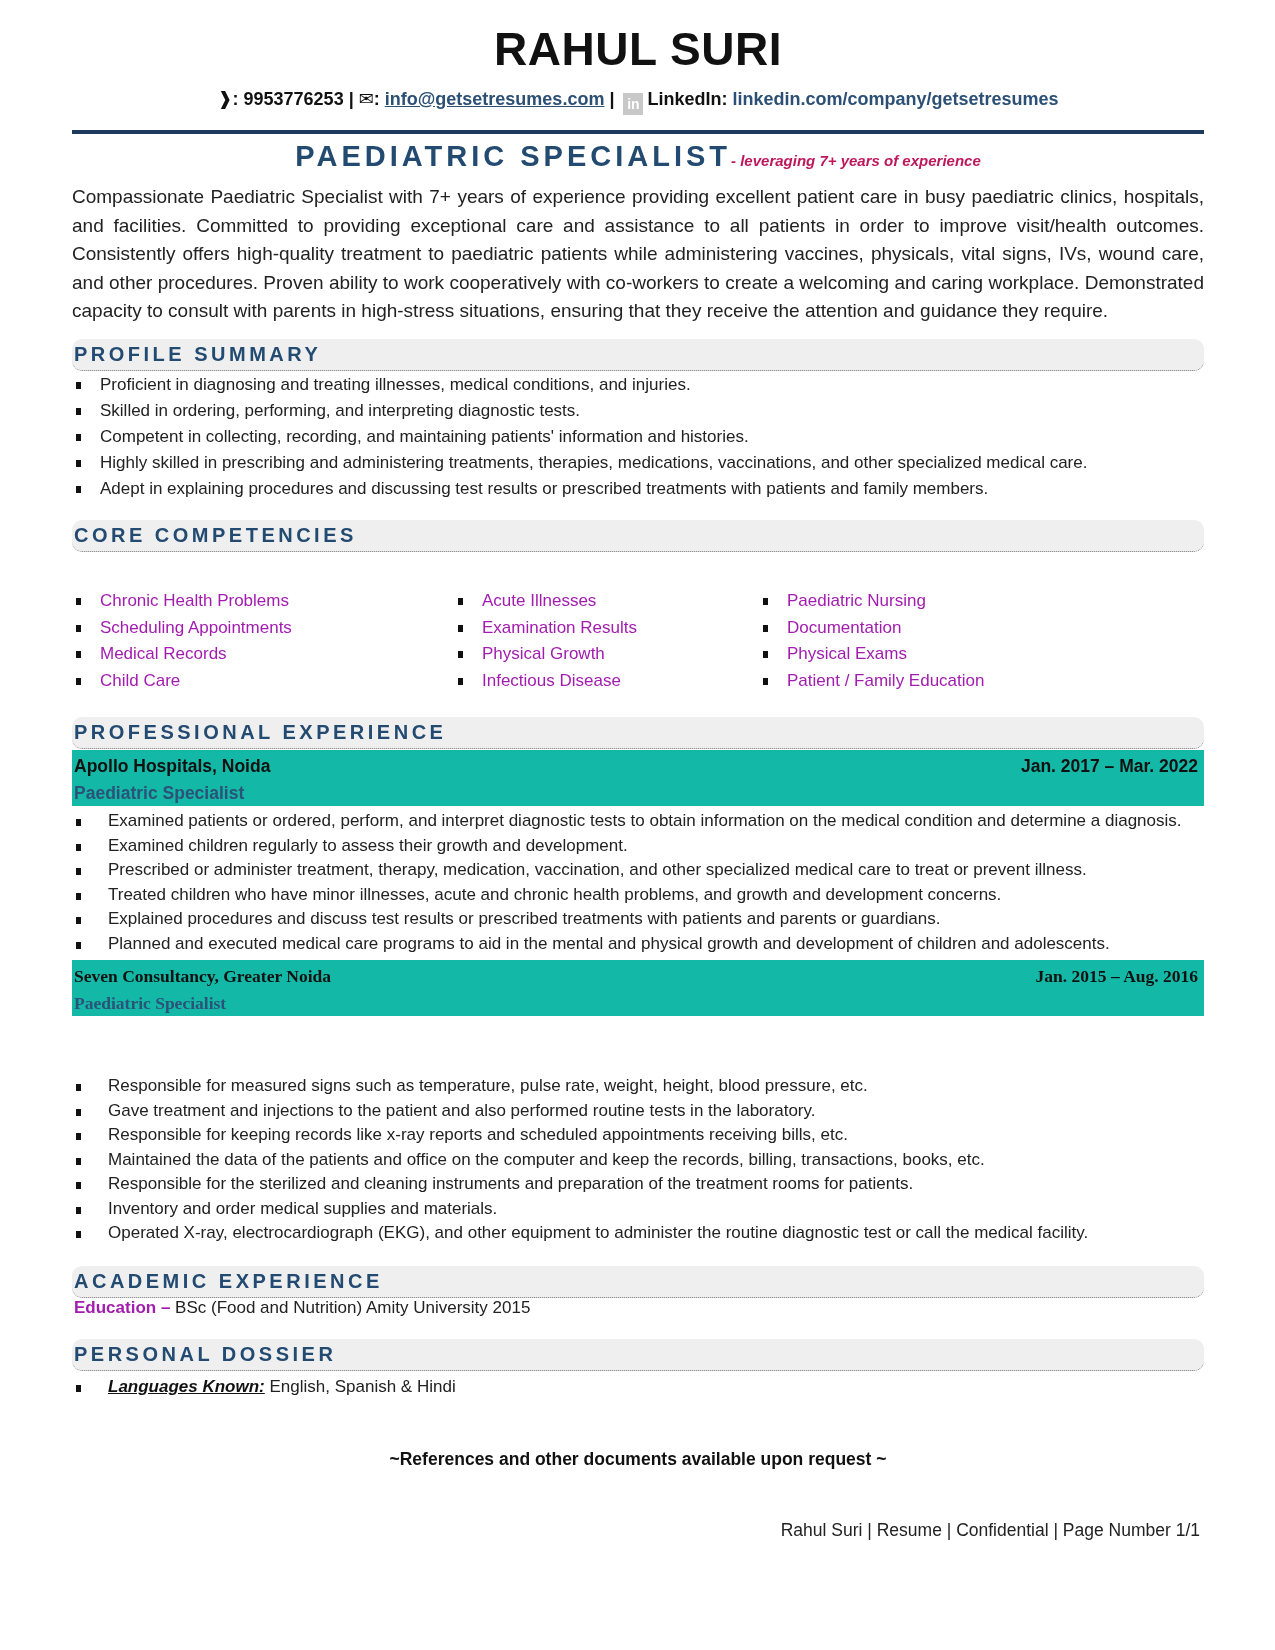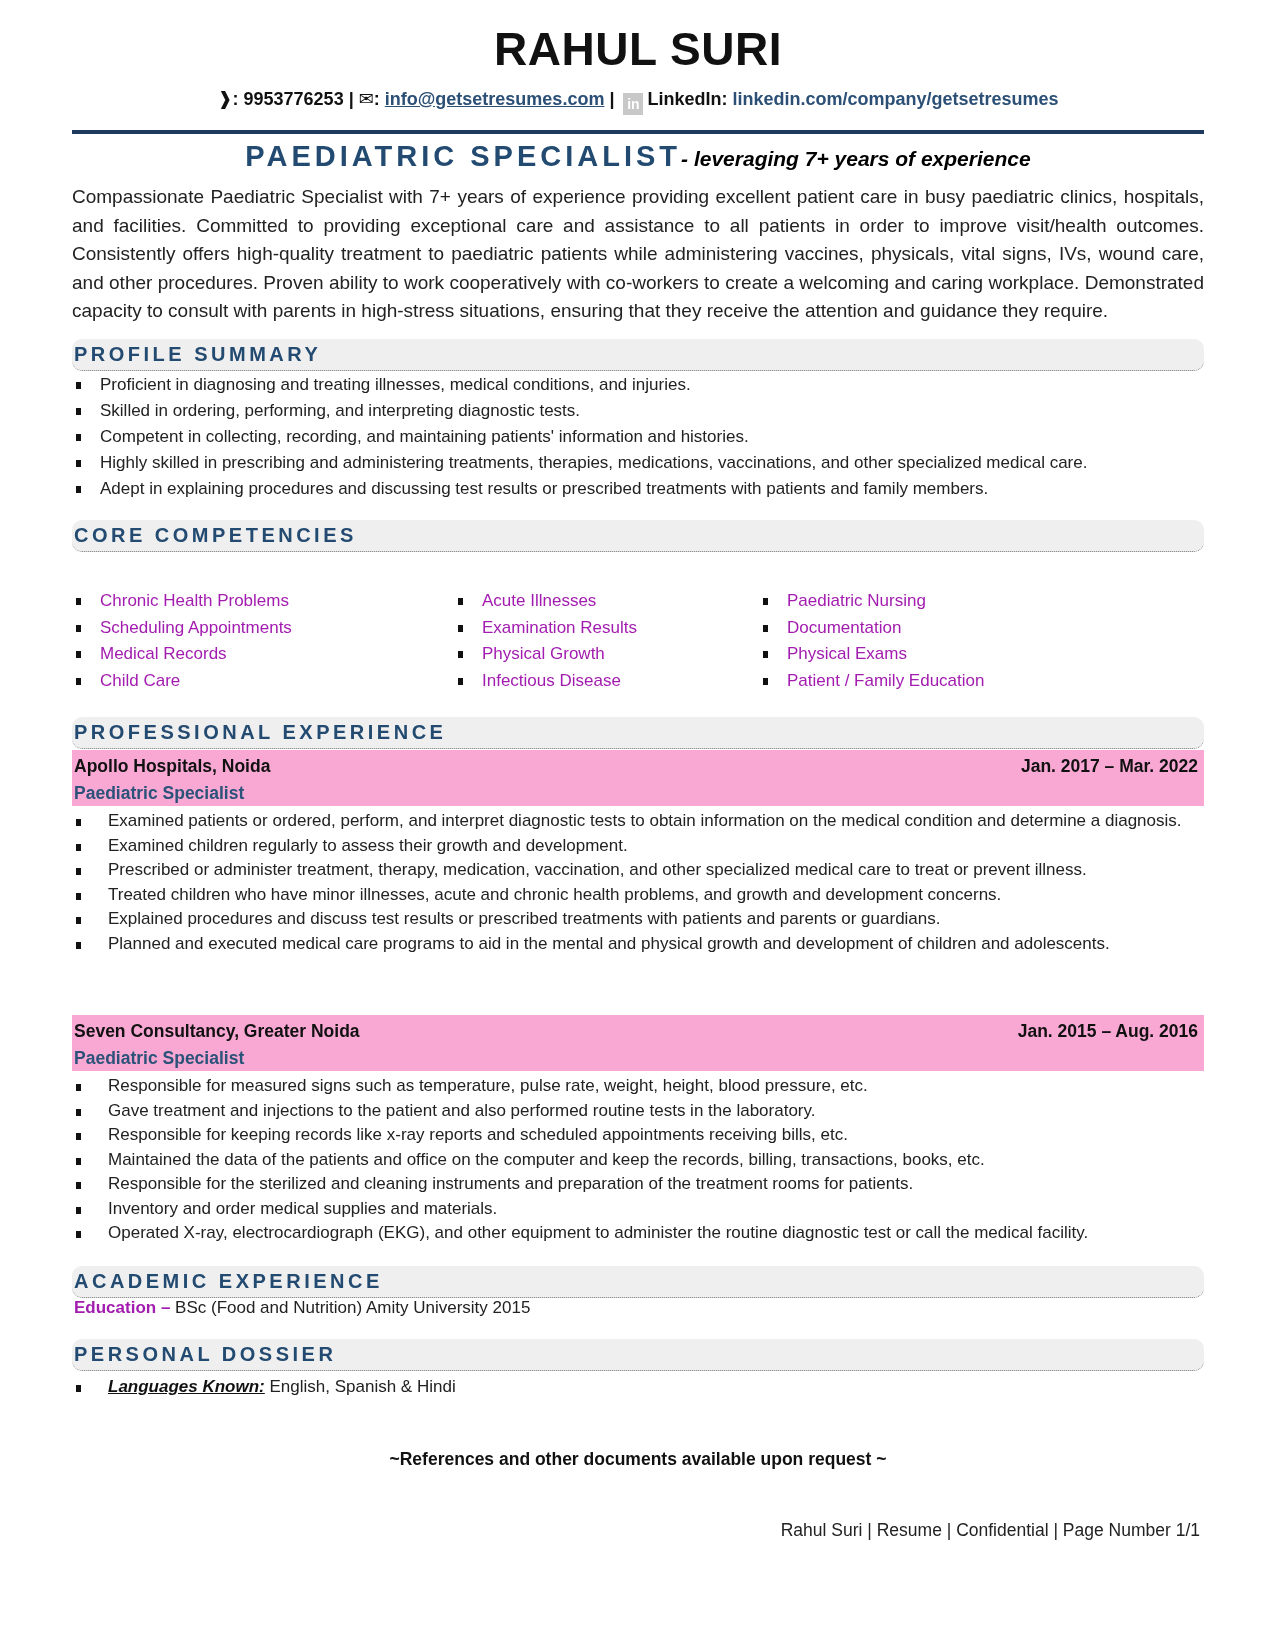--- a/index.html
+++ b/index.html
@@ -35,21 +35,21 @@
       background: #1f3a5f;
     }
     .headline {
       position: absolute; left: 0; top: 140px; width: 1132px;
       text-align: center; white-space: nowrap;
     }
     .headline .title {
       font-size: 29px; font-weight: 700; color: #234a70; letter-spacing: 4px;
     }
     .headline .sub {
-      font-size: 21px; font-weight: 700; font-style: italic; color: #000000; 
+      font-size: 15px; font-weight: 700; font-style: italic; color: #be185d; 
     }
     .summary {
       position: absolute; left: 0; top: 183px; width: 1132px;
       font-size: 19px; line-height: 28.6px; text-align: justify; color: #222;
     }
 
     .sec-head {
       position: absolute; left: 0; width: 1132px; height: 32px;
       background: #efefef; border-bottom: 1px dotted #777; border-radius: 10px;
     }
@@ -70,21 +70,21 @@
 
     .comp-col { position: absolute; top: 588px; list-style: none; }
     .comp-col li {
       position: relative; padding-left: 28px; font-size: 17px; color: #a21caf; line-height: 26.5px;
     }
     .comp-col li::before {
       content: ""; position: absolute; left: 4px; top: 10px; width: 5px; height: 7px; background: #111;
     }
 
     .job-band {
-      position: absolute; left: 0; width: 1132px; height: 56px; background: #f9a8d4;
+      position: absolute; left: 0; width: 1132px; height: 56px; background: #14b8a6;
     }
     .job-band .company {
       position: absolute; left: 2px; top: 6px; font-size: 17.5px; font-weight: 700; color: #111;
     }
     .job-band .dates {
       position: absolute; right: 6px; top: 6px; font-size: 17.5px; font-weight: 700; color: #111;
     }
     .job-band .role {
       position: absolute; left: 2px; top: 33px; font-size: 17.5px; font-weight: 700; color: #2b5278;
     }
@@ -167,21 +167,21 @@
   </div>
   <ul class="bul exp" style="top:809px; width:1126px;">
     <li>Examined patients or ordered, perform, and interpret diagnostic tests to obtain information on the medical condition and determine a diagnosis.</li>
     <li>Examined children regularly to assess their growth and development.</li>
     <li>Prescribed or administer treatment, therapy, medication, vaccination, and other specialized medical care to treat or prevent illness.</li>
     <li>Treated children who have minor illnesses, acute and chronic health problems, and growth and development concerns.</li>
     <li>Explained procedures and discuss test results or prescribed treatments with patients and parents or guardians.</li>
     <li>Planned and executed medical care programs to aid in the mental and physical growth and development of children and adolescents.</li>
   </ul>
 
-  <div class="job-band" style="top:1015px;">
+  <div class="job-band" style="top:960px;font-family:Liberation Serif, serif;">
     <span class="company">Seven Consultancy, Greater Noida</span>
     <span class="dates">Jan. 2015 – Aug. 2016</span>
     <span class="role">Paediatric Specialist</span>
   </div>
   <ul class="bul exp" style="top:1074px; width:1126px;">
     <li>Responsible for measured signs such as temperature, pulse rate, weight, height, blood pressure, etc.</li>
     <li>Gave treatment and injections to the patient and also performed routine tests in the laboratory.</li>
     <li>Responsible for keeping records like x-ray reports and scheduled appointments receiving bills, etc.</li>
     <li>Maintained the data of the patients and office on the computer and keep the records, billing, transactions, books, etc.</li>
     <li>Responsible for the sterilized and cleaning instruments and preparation of the treatment rooms for patients.</li>

